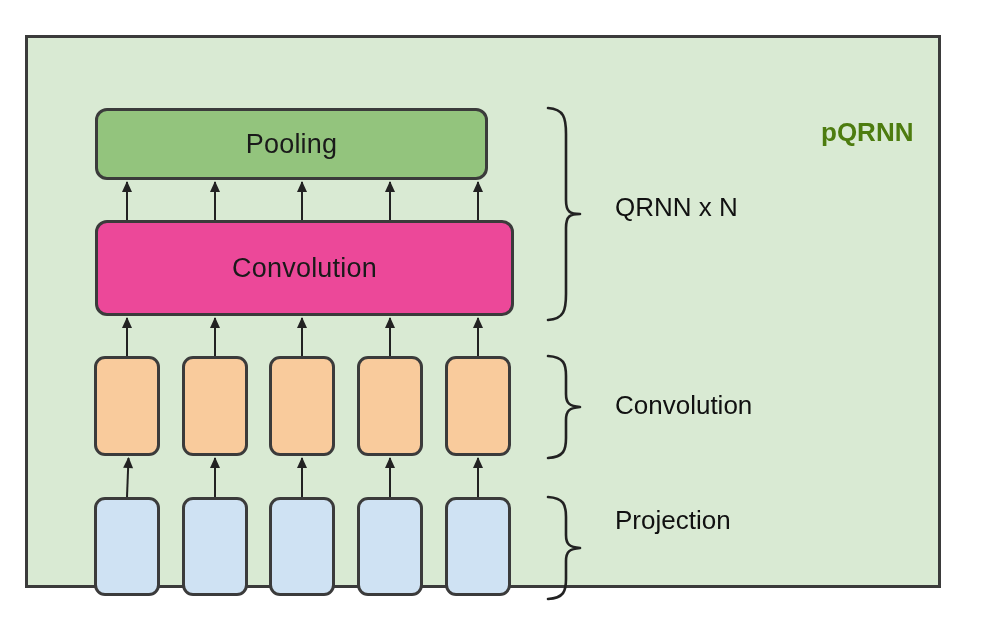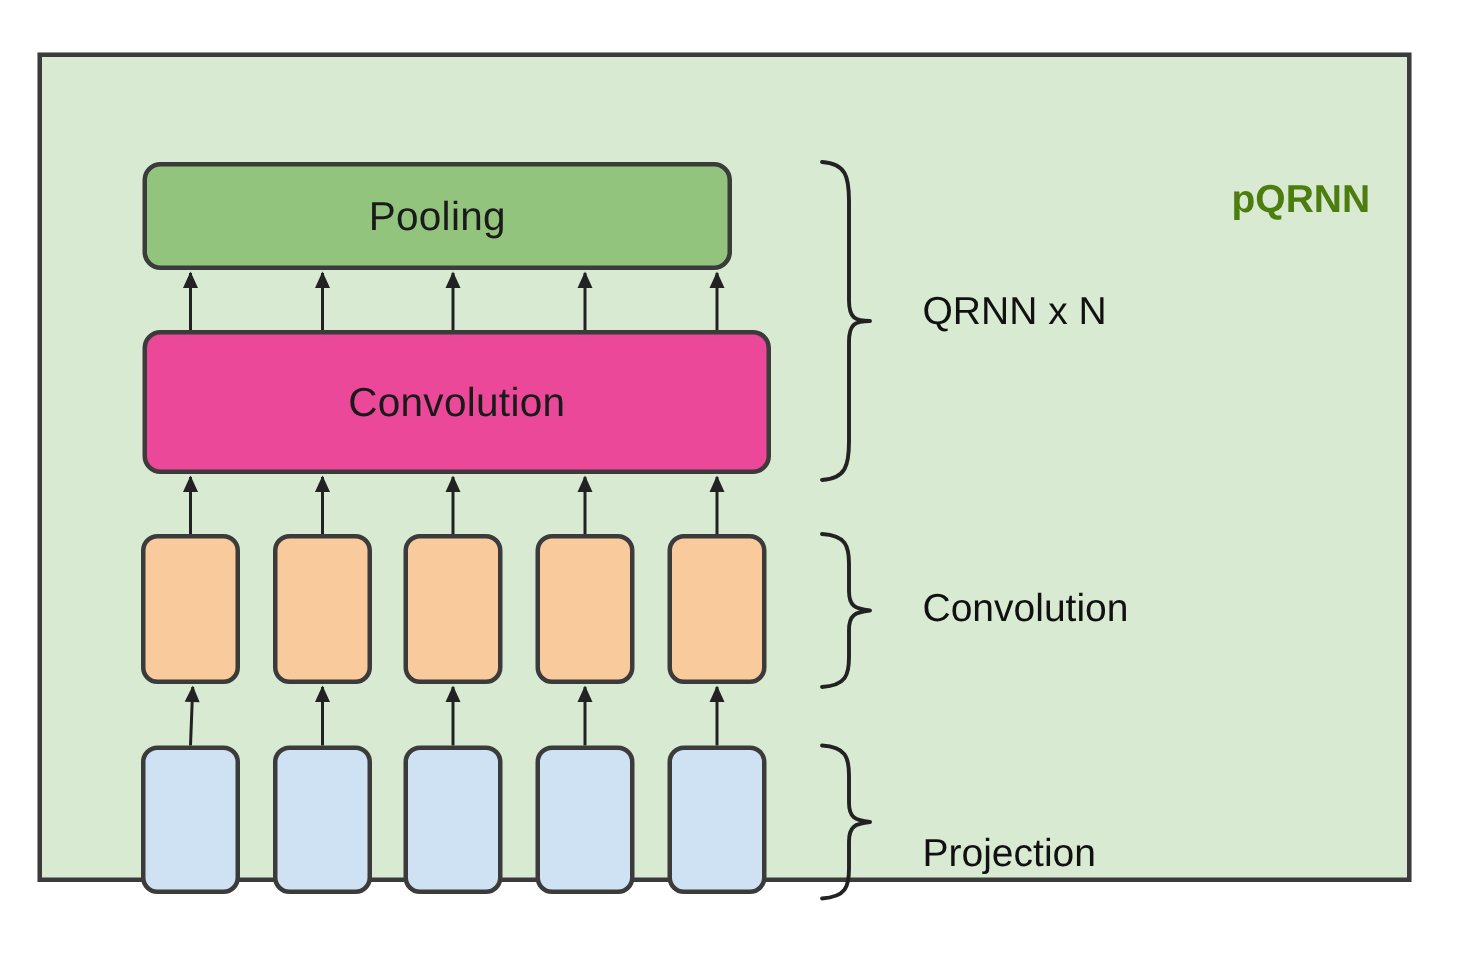--- a/index.html
+++ b/index.html
@@ -110,21 +110,21 @@
   .group-label {
     position: absolute;
     left: 587px;
     font-size: 26px;
     color: #111111;
     white-space: nowrap;
     line-height: 1;
   }
   .label-qrnn   { top: 156px; }
   .label-bottle { top: 354px; }
-  .label-proj   { top: 517px; text-align: center; }
+  .label-proj   { top: 469px; text-align: center; }
   
   .title {
     position: absolute;
     left: 793px;
     top: 81px;
     font-size: 26px;
     font-weight: bold;
     color: #4d7c0f;
     white-space: nowrap;
     line-height: 1;

